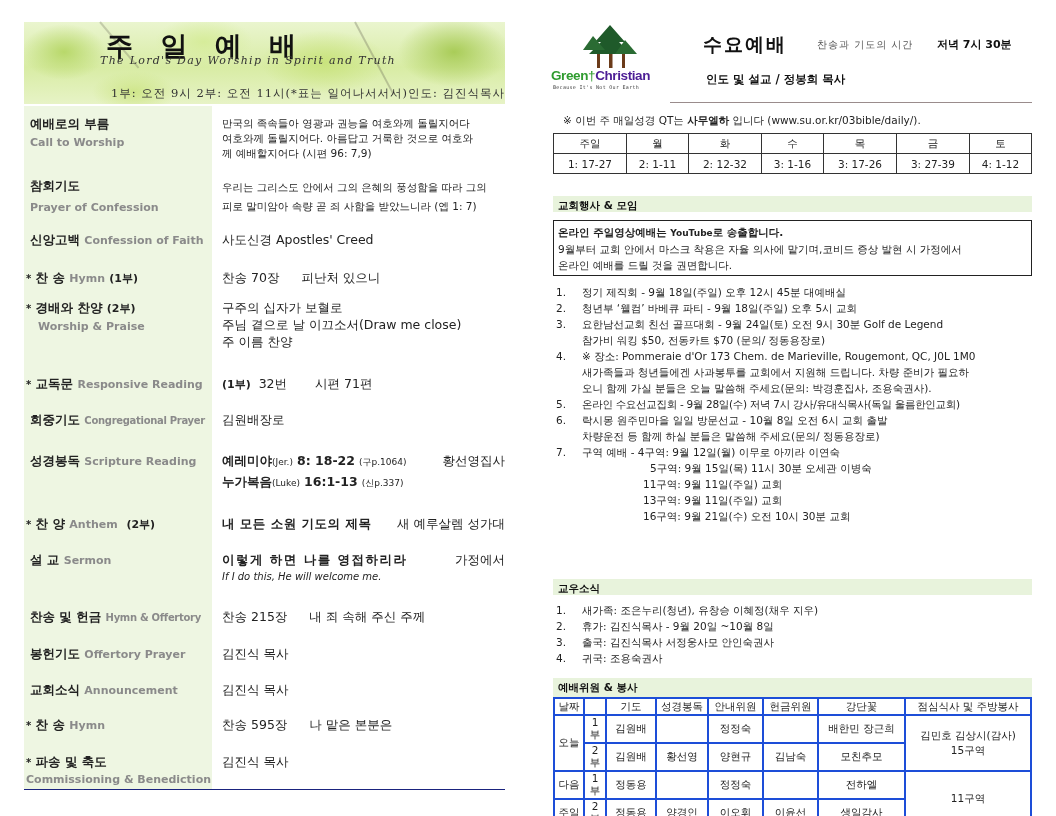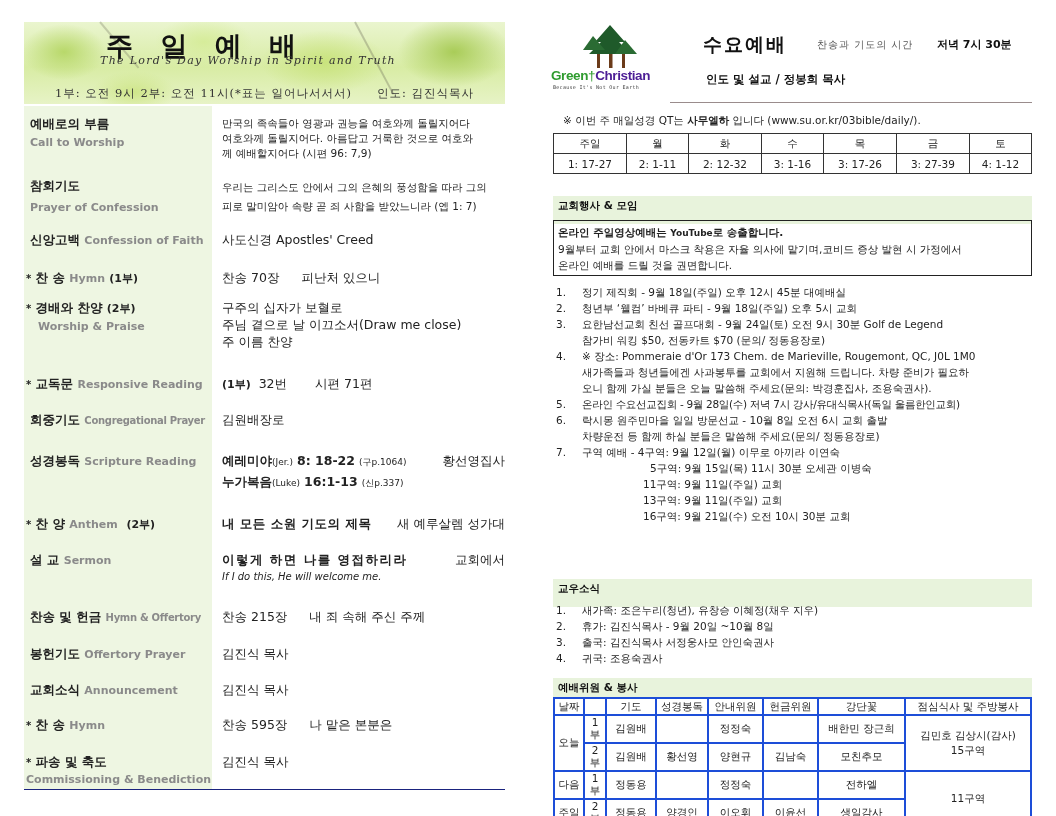--- a/index.html
+++ b/index.html
@@ -24,21 +24,21 @@
     position: absolute; left: 82px; top: 6px;
     font-family: "DejaVu Sans", sans-serif; font-weight: bold; font-size: 27px; letter-spacing: 9px; color: #111;
   }
   .banner-sub {
     position: absolute; left: 76px; top: 32px;
     font-family: "DejaVu Serif", serif; font-style: italic; font-weight: normal; font-size: 11px; letter-spacing: 1.3px; color: #333;
   }
   .banner-times {
     position: absolute; left: 0; top: 64px; width: 481px;
     font-family: "DejaVu Serif", serif; font-size: 11.5px; color: #333; letter-spacing: 1px;
-    display: flex; justify-content: center; gap: 25px;
+    display: flex; justify-content: flex-end;
   }
   .order { position: absolute; left: 0; top: 84px; width: 481px; height: 684px; }
   .order-labelcol { position: absolute; left: 0; top: 0; width: 188px; height: 100%; background: #eef6e2; }
   .order-bottom { position: absolute; left: 0; bottom: 0; width: 481px; height: 1px; background: #1a237e; }
   .row { position: absolute; left: 0; width: 481px; }
   .row .lbl { position: absolute; left: 6px; top: 0; width: 180px; font-size: 12.5px; font-weight: bold; color: #222; white-space: nowrap; }
   .row .lbl .en { font-weight: bold; color: #8a8a8a; font-size: 11px; }
   .row .lbl .en2 { display:block; font-weight: bold; color: #8a8a8a; font-size: 11px; margin-top: 3px; }
   .row .lbl .star { font-size: 10px; }
   .row .lbl .paren { font-size: 11px; color: #222; }
@@ -64,21 +64,21 @@
   .wed-sub { position: absolute; left: 266px; top: 16px; font-family: "DejaVu Serif", serif; font-size: 10px; color: #555; letter-spacing: 1px; }
   .wed-time { position: absolute; left: 386px; top: 15px; font-size: 11px; font-weight: bold; color: #111; }
   .wed-leader { position: absolute; left: 155px; top: 50px; font-size: 11.5px; font-weight: bold; color: #111; }
   .head-rule { position: absolute; left: 119px; top: 80px; width: 362px; height: 1px; background: #9a8c8c; }
 
   .qt { position: absolute; left: 12px; top: 92px; font-size: 10.5px; color: #222; }
   .qt b { font-weight: bold; }
   table.qt-table { position: absolute; left: 2px; top: 111px; width: 479px; border-collapse: collapse; font-size: 10.5px; }
   table.qt-table td { border: 1px solid #333; text-align: center; height: 20px; color: #222; }
 
-  .sec-head { position: absolute; left: 2px; width: 479px; height: 28px; background: #e8f3dc; font-size: 10.5px; font-weight: bold; padding: 3px 5px; color: #111; }
+  .sec-head { position: absolute; left: 2px; width: 479px; height: 16px; background: #e8f3dc; font-size: 10.5px; font-weight: bold; padding: 3px 5px; color: #111; }
   .notice { position: absolute; left: 2px; top: 198px; width: 479px; height: 56px; border: 1px solid #222; padding: 3px 4px; font-size: 10.5px; line-height: 16px; color: #222; }
   .notice .bold { font-weight: bold; }
   .notice .yt { font-size: 9px; }
 
   .list { position: absolute; left: 5px; font-size: 10.5px; color: #222; }
   .list .item { position: relative; padding-left: 26px; line-height: 16px; }
   .list .num { position: absolute; left: 0; top: 0; }
   .list .cont { display: block; }
   .list .indent-l { display: block; padding-left: 150px; }
   .list .indent-m { display: block; padding-left: 144px; }
@@ -212,21 +212,21 @@
     </div>
 
     <div class="row" style="top:446px">
       <div class="lbl">
         <span>설 교</span>
         <span class="en">Sermon</span>
       </div>
       <div class="val">
         <div class="flexline">
           <span style="font-weight:bold;letter-spacing:1.5px">이렇게 하면 나를 영접하리라</span>
-          <span>교회에서</span>
+          <span>가정에서</span>
         </div>
         <span class="it">If I do this, He will welcome  me.</span>
       </div>
     </div>
 
     <div class="row" style="top:503px">
       <div class="lbl">
         <span>찬송 및 헌금</span>
         <span class="en" style="font-size:10px;letter-spacing:-0.3px">Hymn &amp; Offertory</span>
       </div>

